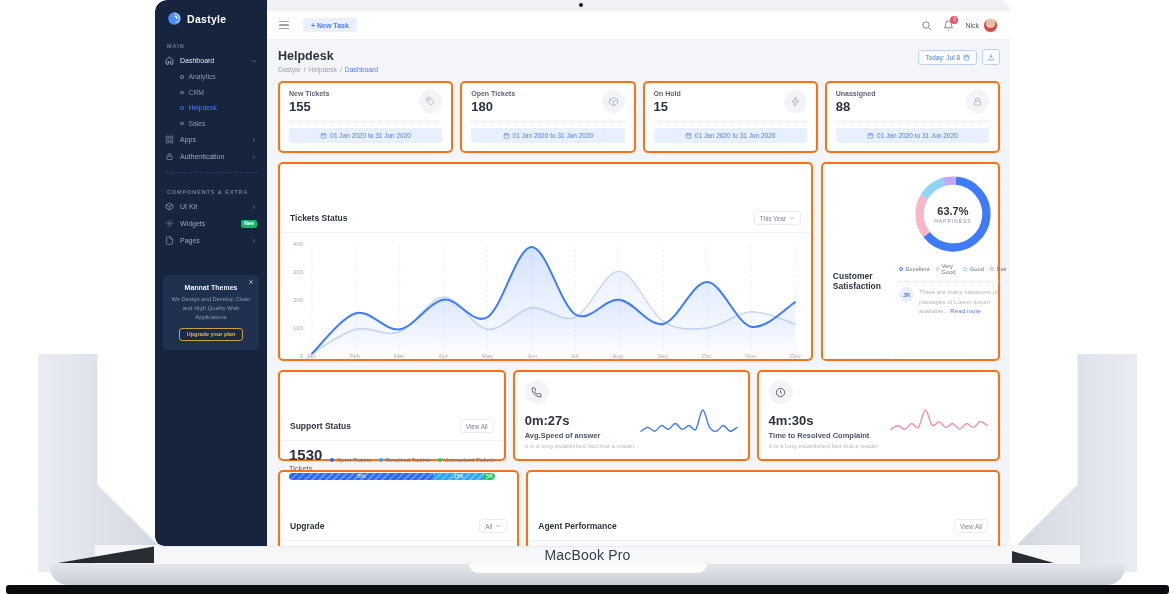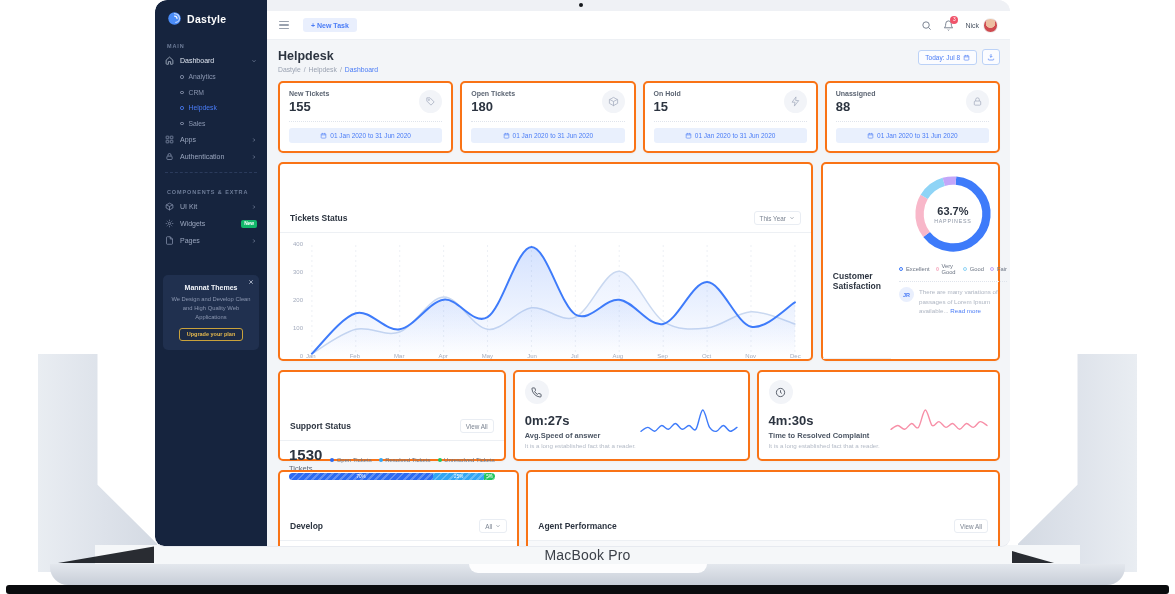--- a/index.html
+++ b/index.html
@@ -609,21 +609,21 @@
                 <svg id="spark-pink" width="100" height="36" viewBox="0 0 100 36">
                   <path d="M2.0,23.3C3.1,22.7 6.6,19.5 8.9,19.5C11.1,19.5 13.4,23.7 15.7,23.3C18.0,23.0 20.3,17.9 22.6,17.5C24.9,17.2 27.1,23.7 29.4,21.4C31.7,19.1 34.0,4.3 36.3,4.0C38.6,3.7 40.9,17.5 43.1,19.5C45.4,21.4 47.7,15.3 50.0,15.6C52.3,15.9 54.6,21.1 56.9,21.4C59.1,21.7 61.4,17.2 63.7,17.5C66.0,17.9 68.3,23.3 70.6,23.3C72.9,23.3 75.1,17.9 77.4,17.5C79.7,17.2 82.0,21.7 84.3,21.4C86.6,21.1 88.9,15.9 91.1,15.6C93.4,15.3 96.9,18.8 98.0,19.5" fill="none" stroke="#f78fa7" stroke-width="1.4" stroke-linecap="round"></path>
                 </svg>
               </span>
           </section>
         </div>
 
         <div class="row4">
           <section class="card activity-card">
             <div class="card-head">
-              <span class="card-title">Develop</span>
+              <span class="card-title">Upgrade</span>
               <span class="chip-outline">
                 <span>All</span>
                 <svg width="6" height="6" viewBox="0 0 24 24" fill="none" stroke="#7a8391" stroke-width="2.6">
                     <path d="M6 9l6 6 6-6"></path>
                   </svg>
               </span>
             </div>
             <div class="activity-item">
               <span class="act-icon">
                 <svg width="10" height="10" viewBox="0 0 24 24" fill="none" stroke="#4a7cf6" stroke-width="1.8">

